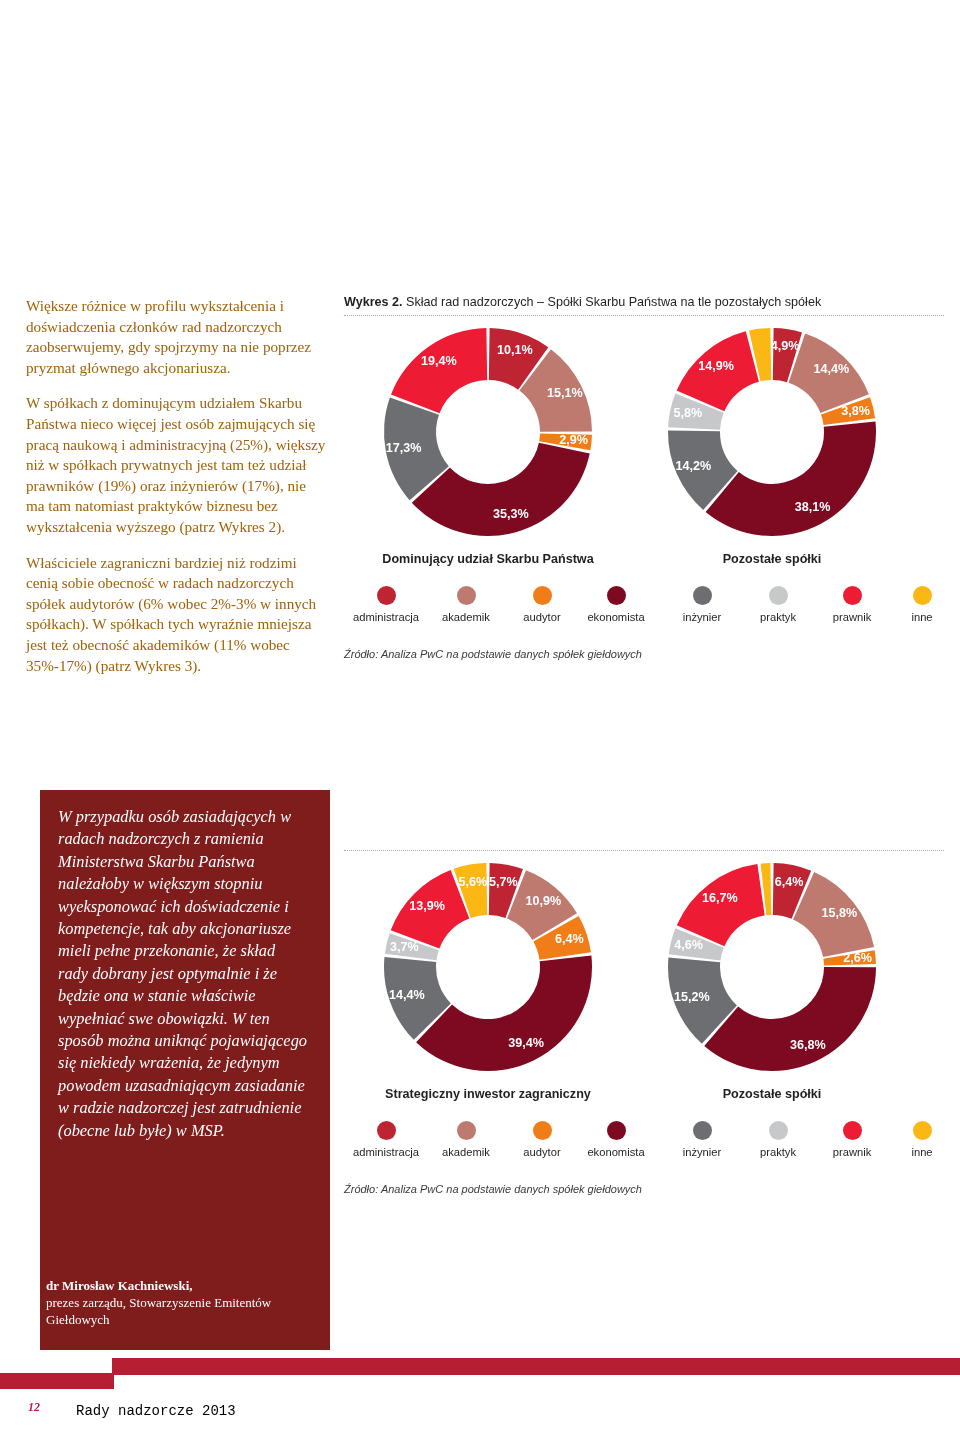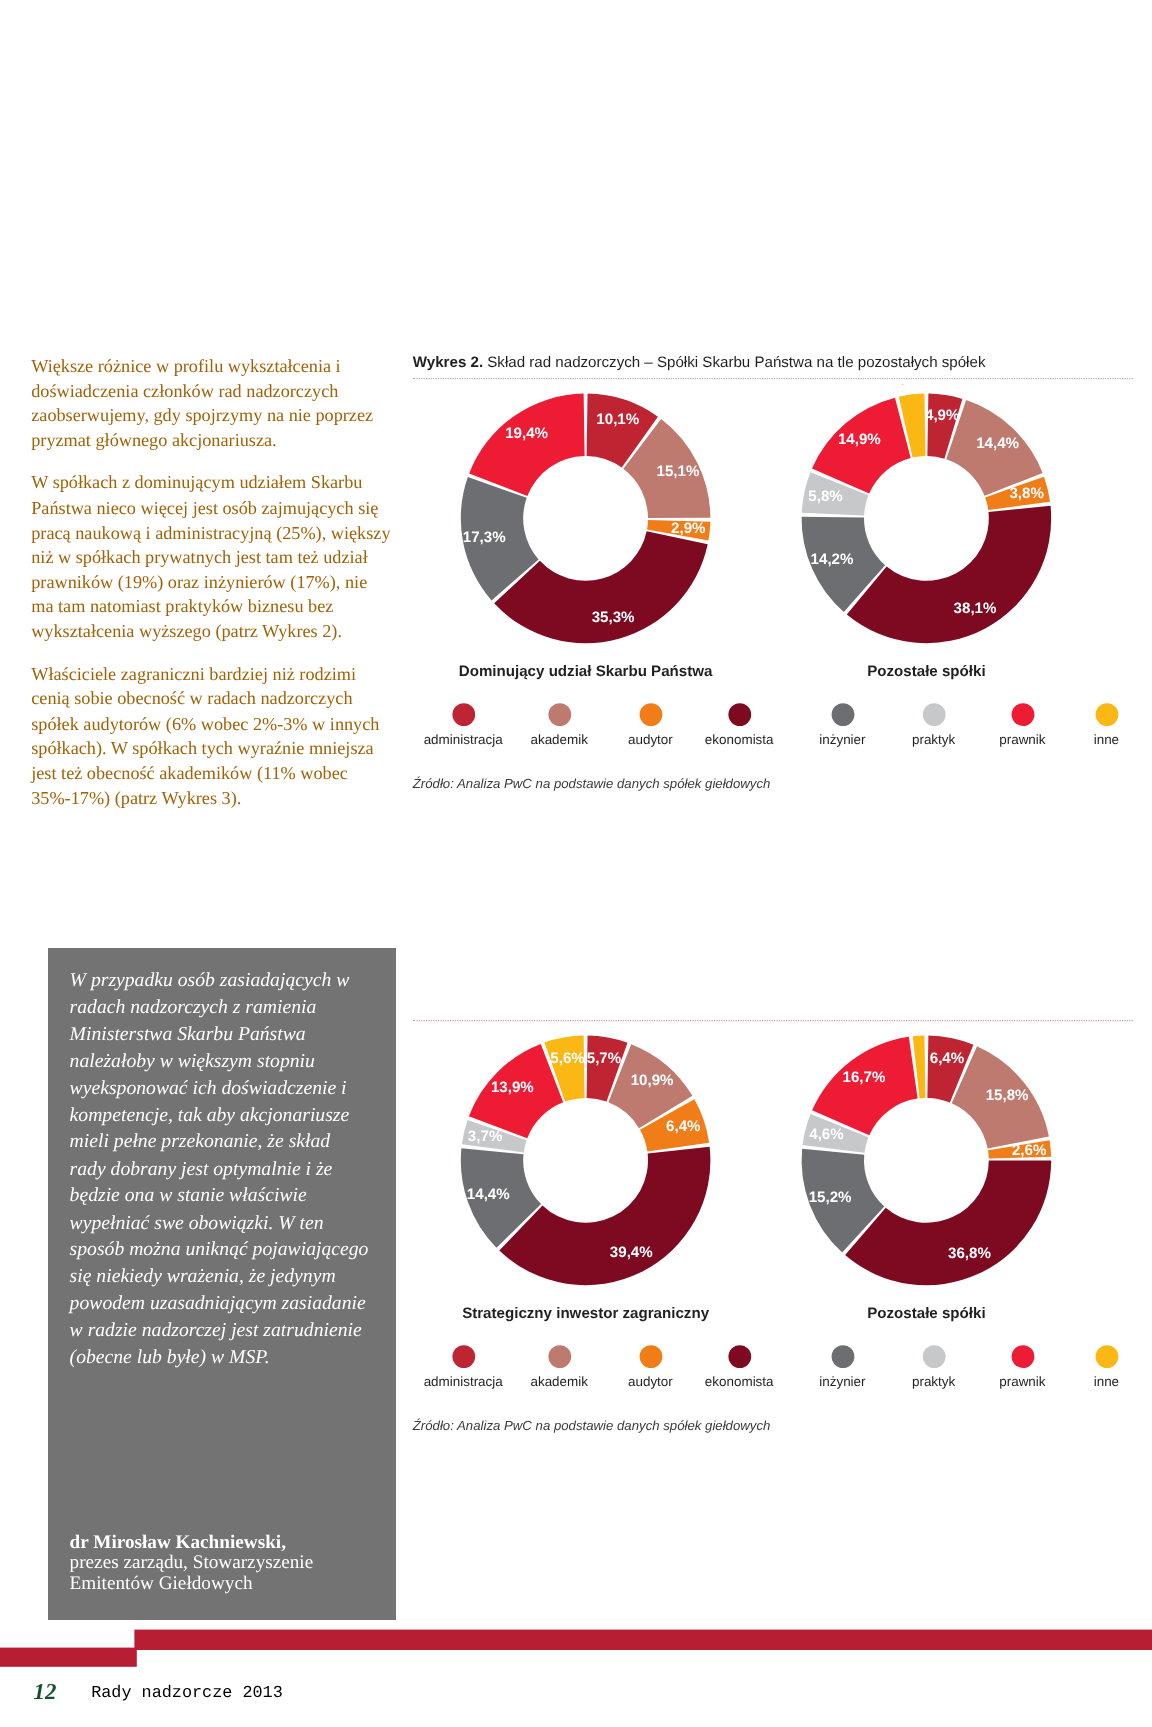--- a/index.html
+++ b/index.html
@@ -21,30 +21,30 @@
   .leftcol{
     position:absolute;left:26px;top:296px;width:300px;
     font-family:"Liberation Serif",serif;
     font-size:15.2px;line-height:20.6px;color:#a16207;text-align:left;
   }
   .leftcol p{margin:0 0 15px 0;}
 
   
   .quotebox{
     position:absolute;left:40px;top:790px;width:290px;height:560px;
-    background:#737373;color:#ffffff;box-sizing:border-box;
+    background:#7f1d1d;color:#ffffff;box-sizing:border-box;
     padding:16px 22px 14px 18px;
   }
   .quotebox .qtext{
     font-family:"Liberation Serif",serif;font-style:italic;
     font-size:16.4px;line-height:22.4px;margin:0;
   }
   .quotebox .qauthor{
-    position:absolute;left:18px;bottom:22px;right:18px;
-    font-family:"Liberation Serif",serif;font-size:16px;line-height:17px;font-style:normal;margin-top:11px;
+    position:absolute;left:6px;bottom:22px;right:18px;
+    font-family:"Liberation Serif",serif;font-size:13px;line-height:17px;font-style:normal;margin-top:11px;
   }
   .quotebox .qauthor .nm{font-weight:bold;}
 
   
   .chart{position:absolute;left:344px;width:600px;}
   .chart-title{
     font-size:12.6px;line-height:16px;color:#231f20;
     padding-bottom:5px;
   }
   .chart-title b{font-weight:bold;}
@@ -84,21 +84,21 @@
   
   .footer-bar{
     position:absolute;left:112px;top:1358px;width:848px;height:17px;background:#b81e33;
   }
   .footer-sq{
     position:absolute;left:0px;top:1373px;width:114px;height:16px;background:#b81e33;
   }
   .folio{
     position:absolute;left:28px;top:1400px;
     font-family:"Liberation Serif",serif;font-weight:bold;font-style:italic;
-    font-size:19px;color:#14532d;
+    font-size:12px;color:#be185d;
   }
   .footer-text{
     position:absolute;left:76px;top:1403px;
     font-family:Liberation Mono, monospace;font-size:14px;color:#000000;
   }
 </style>
 </head>
 <body>
 
 <div class="page">

